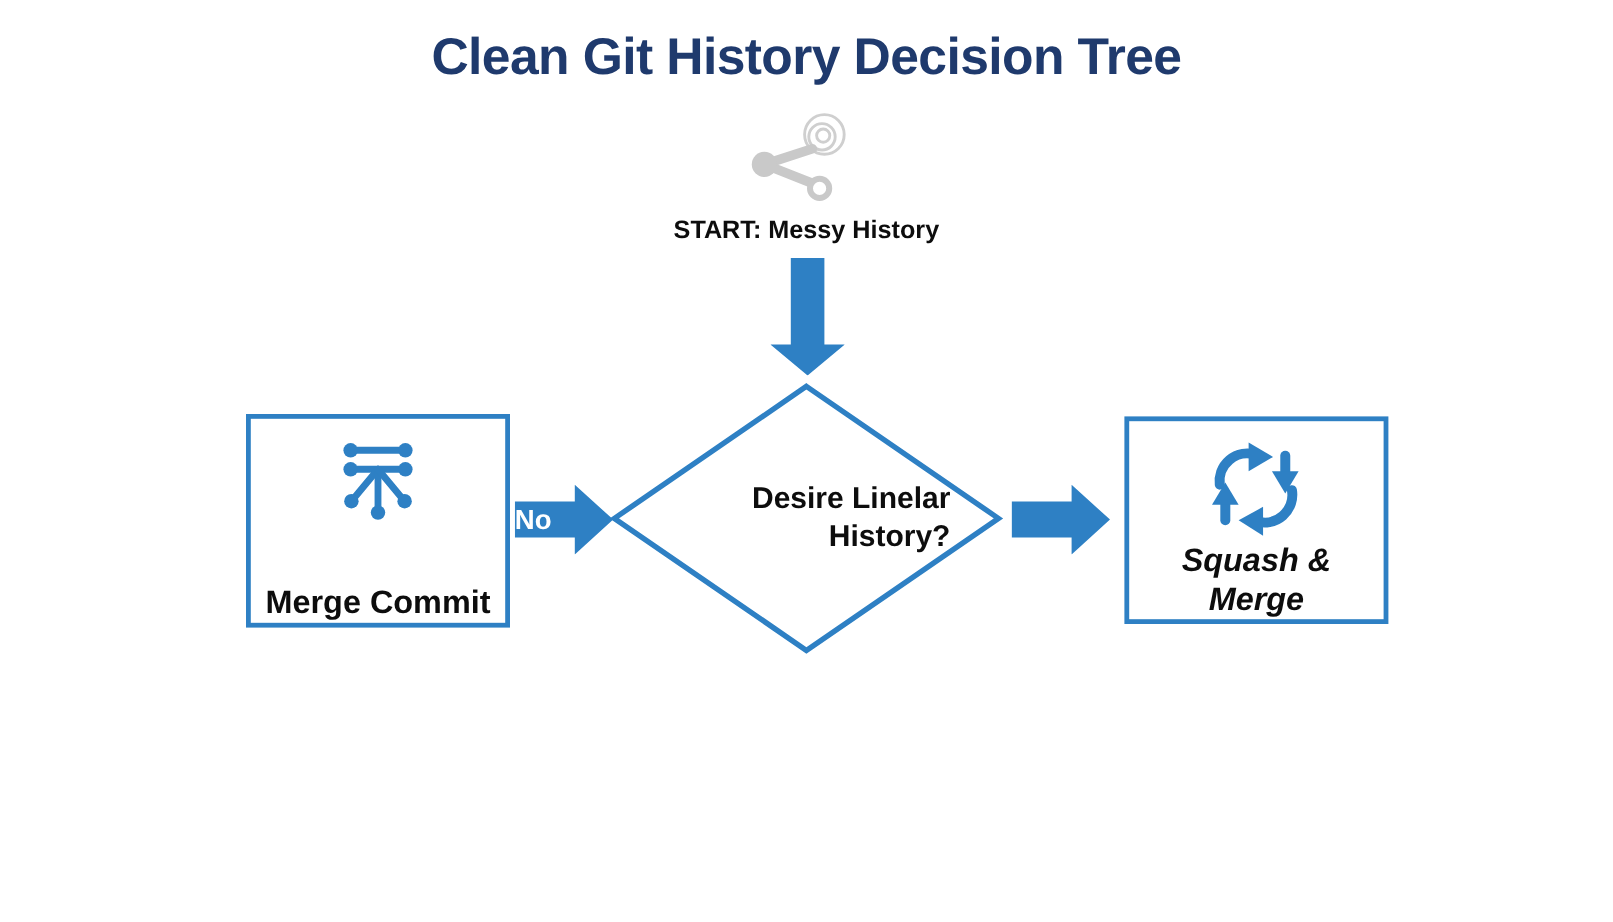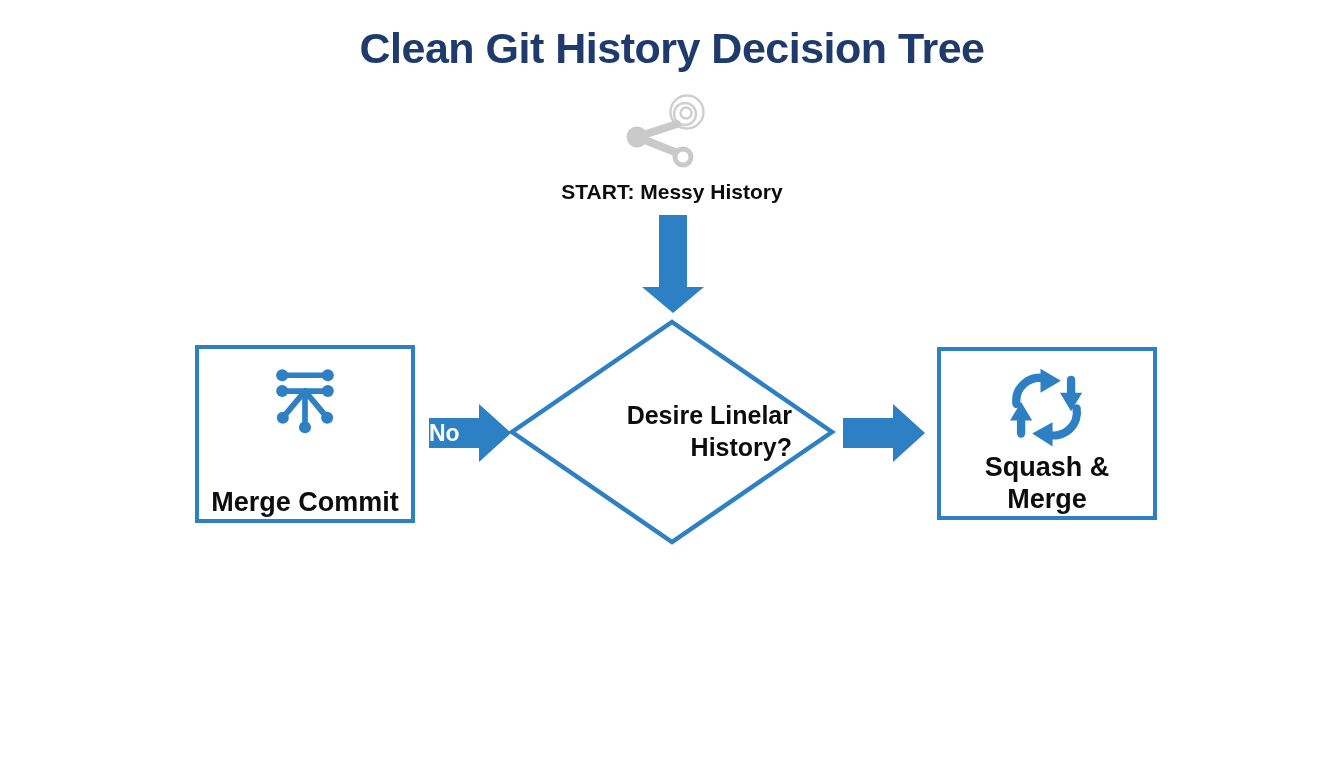--- a/index.html
+++ b/index.html
@@ -30,25 +30,25 @@
 
   .node-box {
     border:4px solid #2e80c4;
     background:#ffffff;
     display:flex; flex-direction:column; align-items:center;
   }
   .node-label {
     font-weight:bold; color:#0d0d0d;
     text-align:center; line-height:1.18;
   }
-  .merge-box   { left:195px; top:345px; width:220px; height:178px;gap:45px; }
+  .merge-box   { left:205px; top:345px; width:220px; height:178px;gap:45px; }
   .merge-box .node-icon  { margin-top:18px; }
   .merge-box .node-label { margin-top:8px; font-size:27px; }
 
-  .squash-box  { left:937px; top:347px; width:220px; height:173px; }
+  .squash-box  { left:937px; top:347px; width:220px; height:173px;font-style:italic; }
   .squash-box .node-icon  { margin-top:14px; }
   .squash-box .node-label { margin-top:4px; font-size:27px; width:160px; }
 
   .diamond-svg { left:505px; top:315px; }
   .diamond-text {
     left:552px; top:399px; width:240px;
     text-align:right;
     font-size:25px; font-weight:bold; line-height:1.28;
     color:#0d0d0d;
   }

